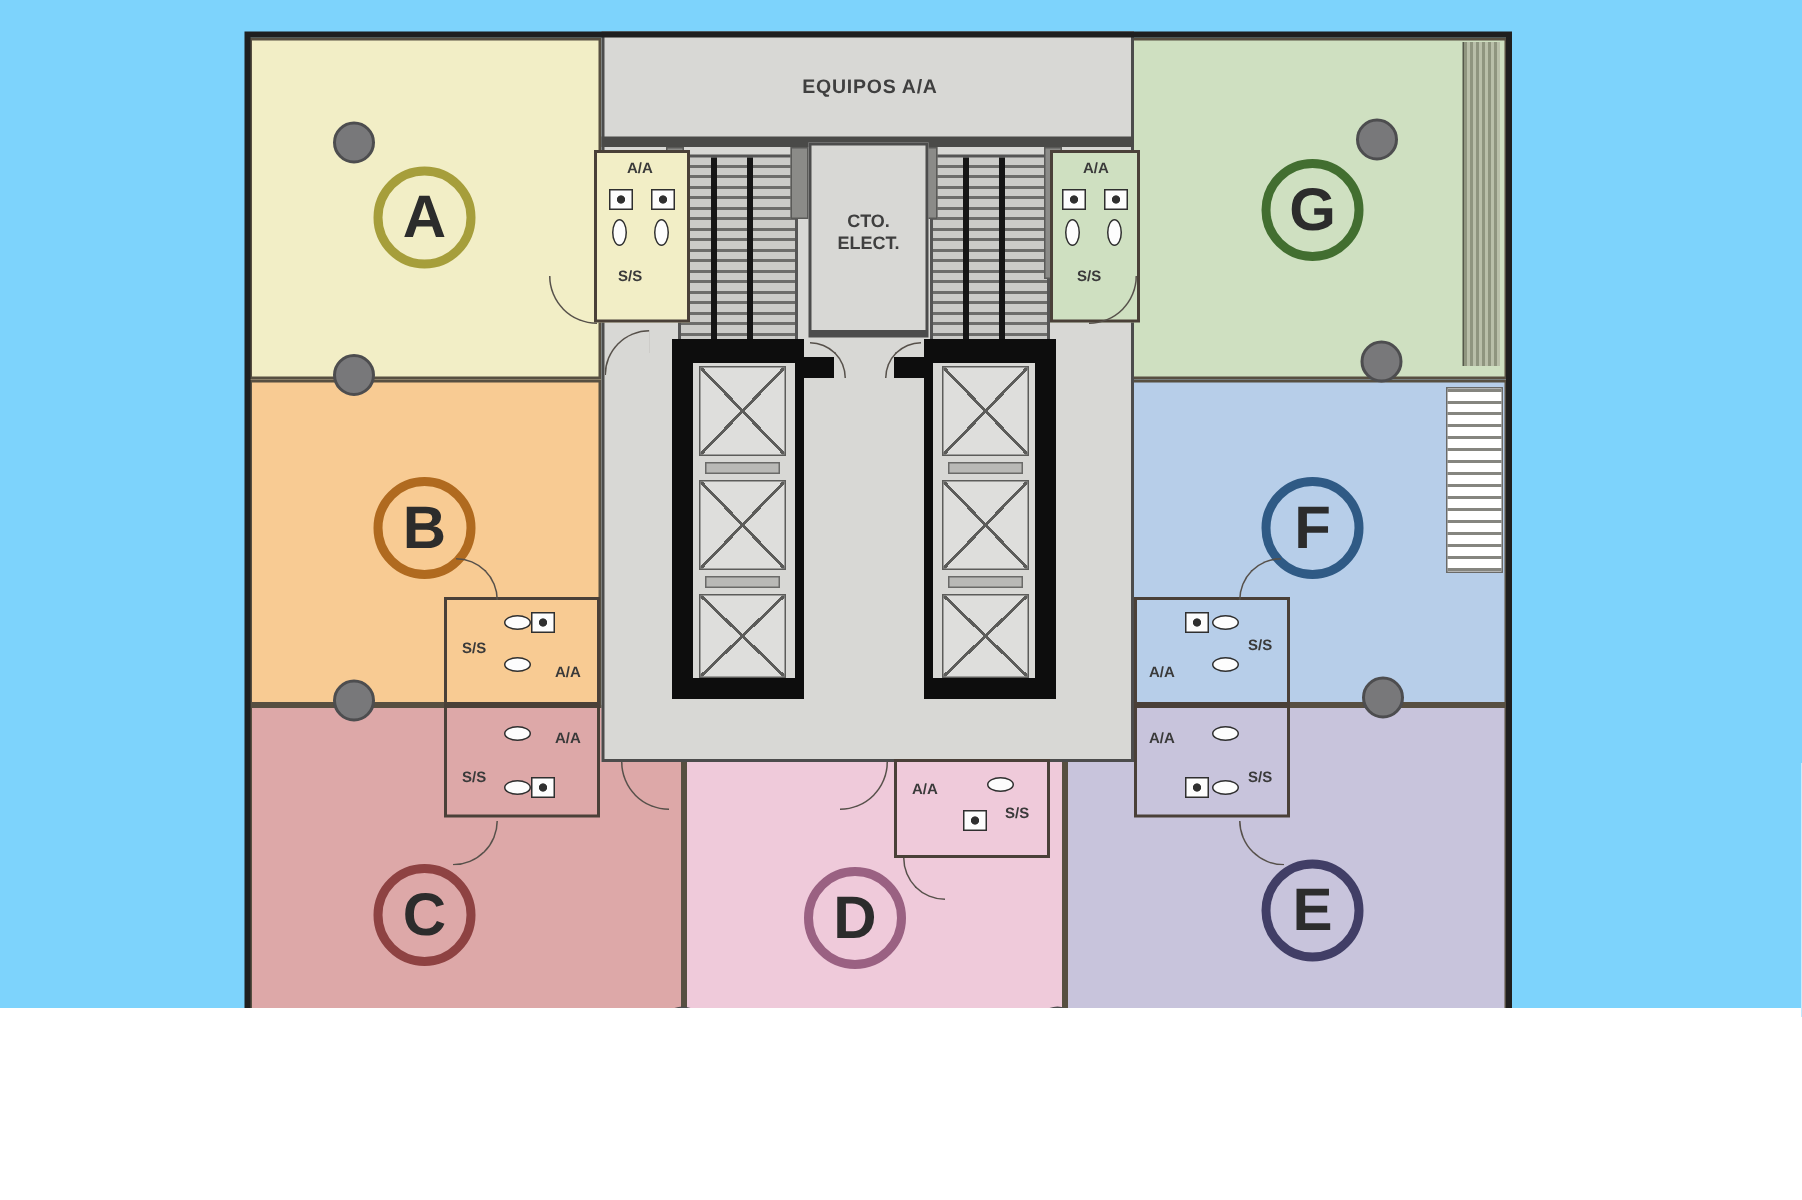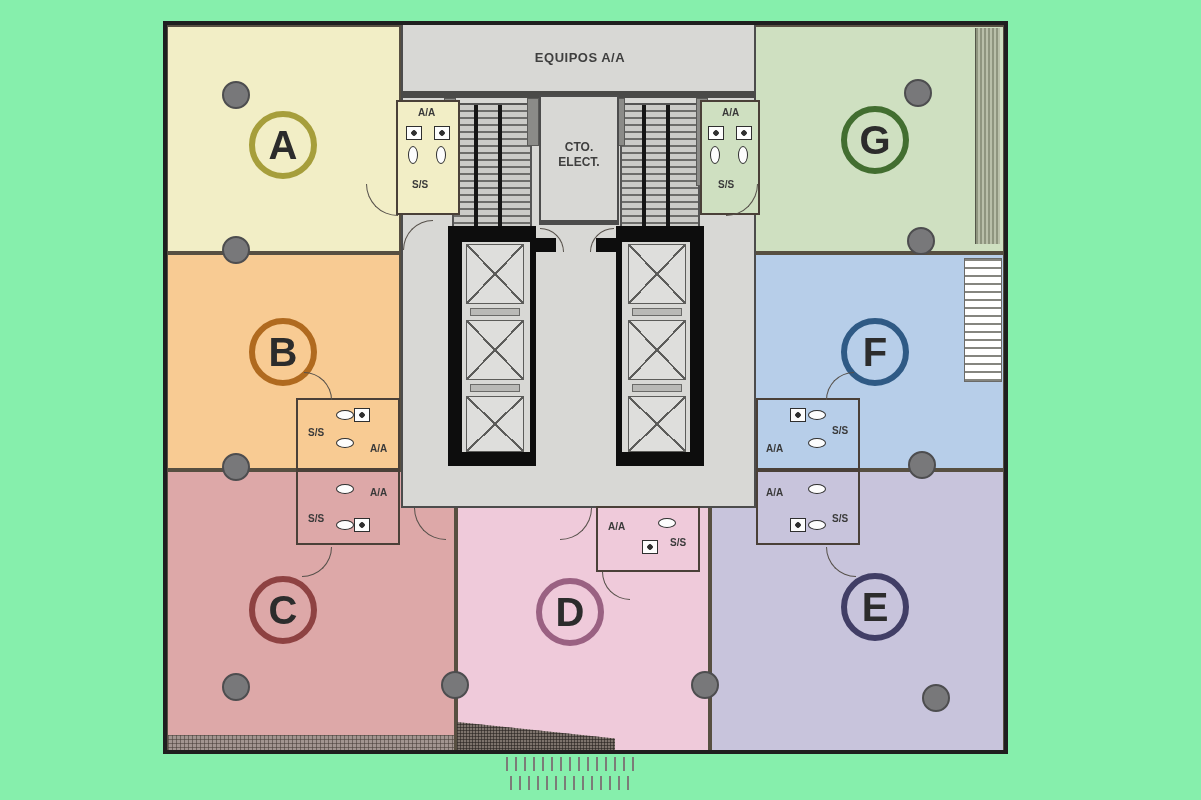--- a/index.html
+++ b/index.html
@@ -1,16 +1,16 @@
 <!DOCTYPE html>
 <html><head>
 <meta charset="utf-8">
 <style>
   html,body{margin:0;padding:0;background:#ffffff;}
-  #canvas{position:relative;width:1201px;height:800px;background:#86efac;overflow:hidden;
+  #canvas{position:relative;width:1201px;height:672px;background:#7dd3fc;overflow:hidden;
           font-family:"Liberation Sans",sans-serif;}
   .abs{position:absolute;}
   .zone{position:absolute;border:2px solid #574f41;box-sizing:border-box;}
   .badge{position:absolute;width:56px;height:56px;border:6px solid #555;border-radius:50%;
          display:flex;align-items:center;justify-content:center;
          font-size:40px;font-weight:bold;color:#2c2c2c;line-height:1;}
   .core{position:absolute;background:#d8d8d5;border:2px solid #4c4c4c;box-sizing:border-box;}
   .room-label{position:absolute;color:#3f3f3f;font-weight:bold;text-align:center;}
   .stair{position:absolute;box-sizing:border-box;border:2px solid #555;
          background:repeating-linear-gradient(180deg,#cbcbc8 0 5px,#6d6d6b 5px 7px);}

